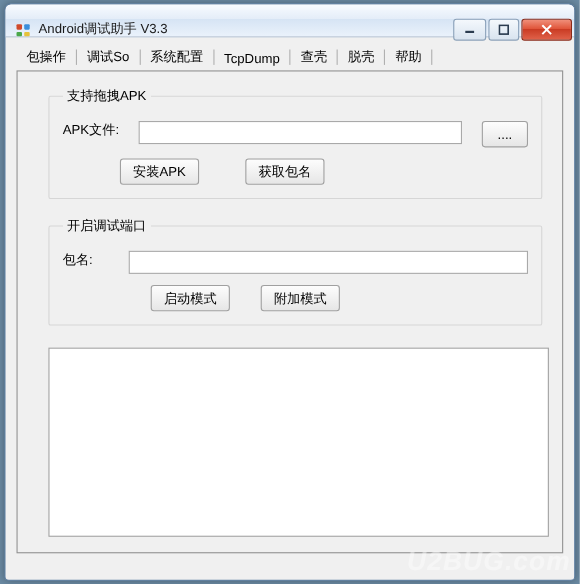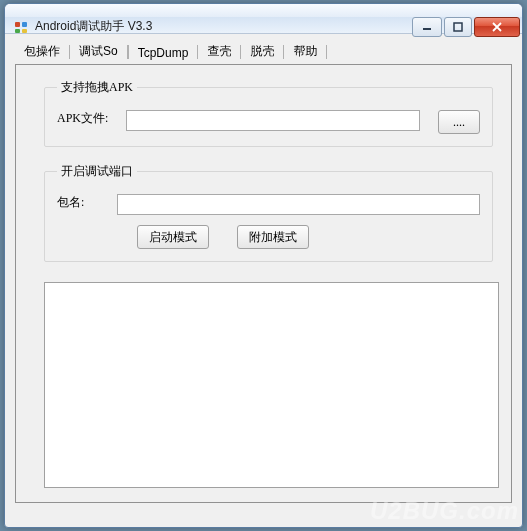--- a/index.html
+++ b/index.html
@@ -103,21 +103,20 @@
     z-index: 2;
   }
   .tabpage {
     flex: 1;
     border: 1px solid #919191;
     background: #f0f0f0;
     padding: 14px 18px 14px 28px;
     display: flex;
     flex-direction: column;
     gap: 16px;
-    font-family: Liberation Serif, serif;
   }
   fieldset.group {
     border: 1px solid #d6d6d6;
     border-radius: 2px;
     padding: 14px 12px 12px 12px;
     margin: 0;
     position: relative;
   }
   fieldset.group > legend {
     padding: 0 4px;
@@ -218,40 +217,45 @@
       </div>
     </div>
   </div>
 
   <div class="client">
     <div class="tabstrip">
       <div class="tab"><span>包操作</span></div>
       <div class="tabsep"></div>
       <div class="tab"><span>调试So</span></div>
       <div class="tabsep"></div>
+      <div class="tab"><span>系统配置</span></div>
       <div class="tabsep"></div>
       <div class="tab"><span>TcpDump</span></div>
       <div class="tabsep"></div>
       <div class="tab"><span>查壳</span></div>
       <div class="tabsep"></div>
       <div class="tab"><span>脱壳</span></div>
       <div class="tabsep"></div>
       <div class="tab"><span>帮助</span></div>
       <div class="tabsep"></div>
     </div>
 
     <div class="tabpage">
 
       <fieldset class="group">
         <legend>支持拖拽APK</legend>
         <div class="row">
           <span class="lbl">APK文件:</span>
           <input class="txt" type="text" value="" style="">
           <button class="btn small">....</button>
         </div>
+        <div class="btn-row">
+          <button class="btn">安装APK</button>
+          <button class="btn">获取包名</button>
+        </div>
       </fieldset>
 
       <fieldset class="group">
         <legend>开启调试端口</legend>
         <div class="row">
           <span class="lbl" style="width:42px">包名:</span>
           <input class="txt" type="text" value="" style="">
         </div>
         <div class="btn-row" style="padding-left:80px; gap:28px;">
           <button class="btn">启动模式</button>

